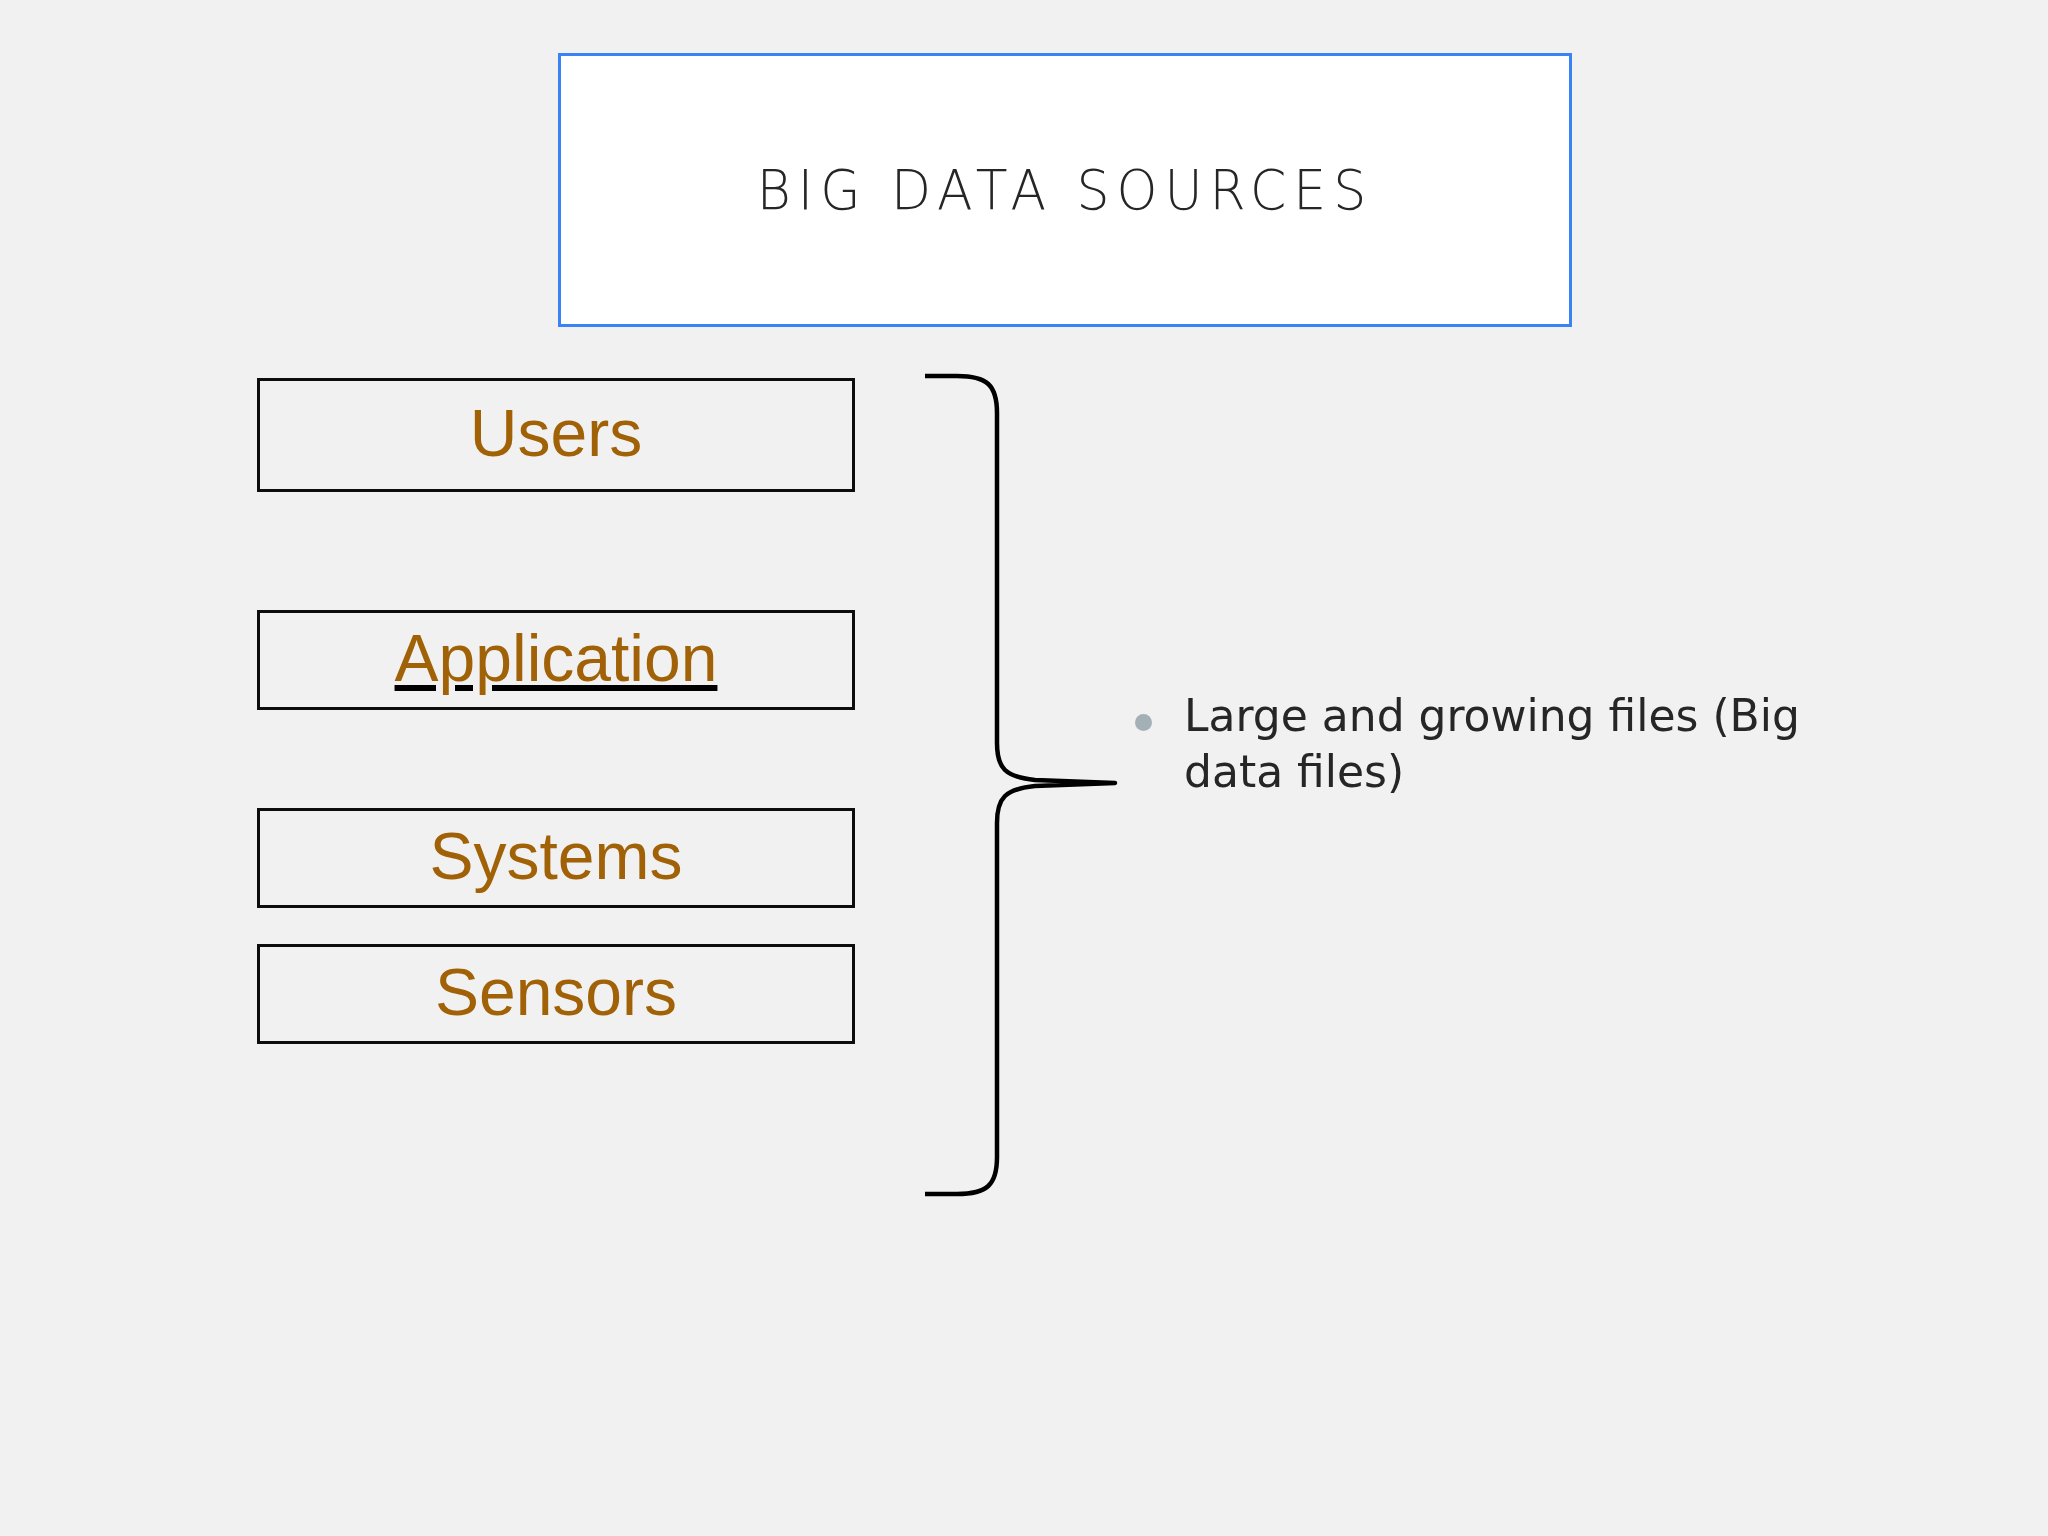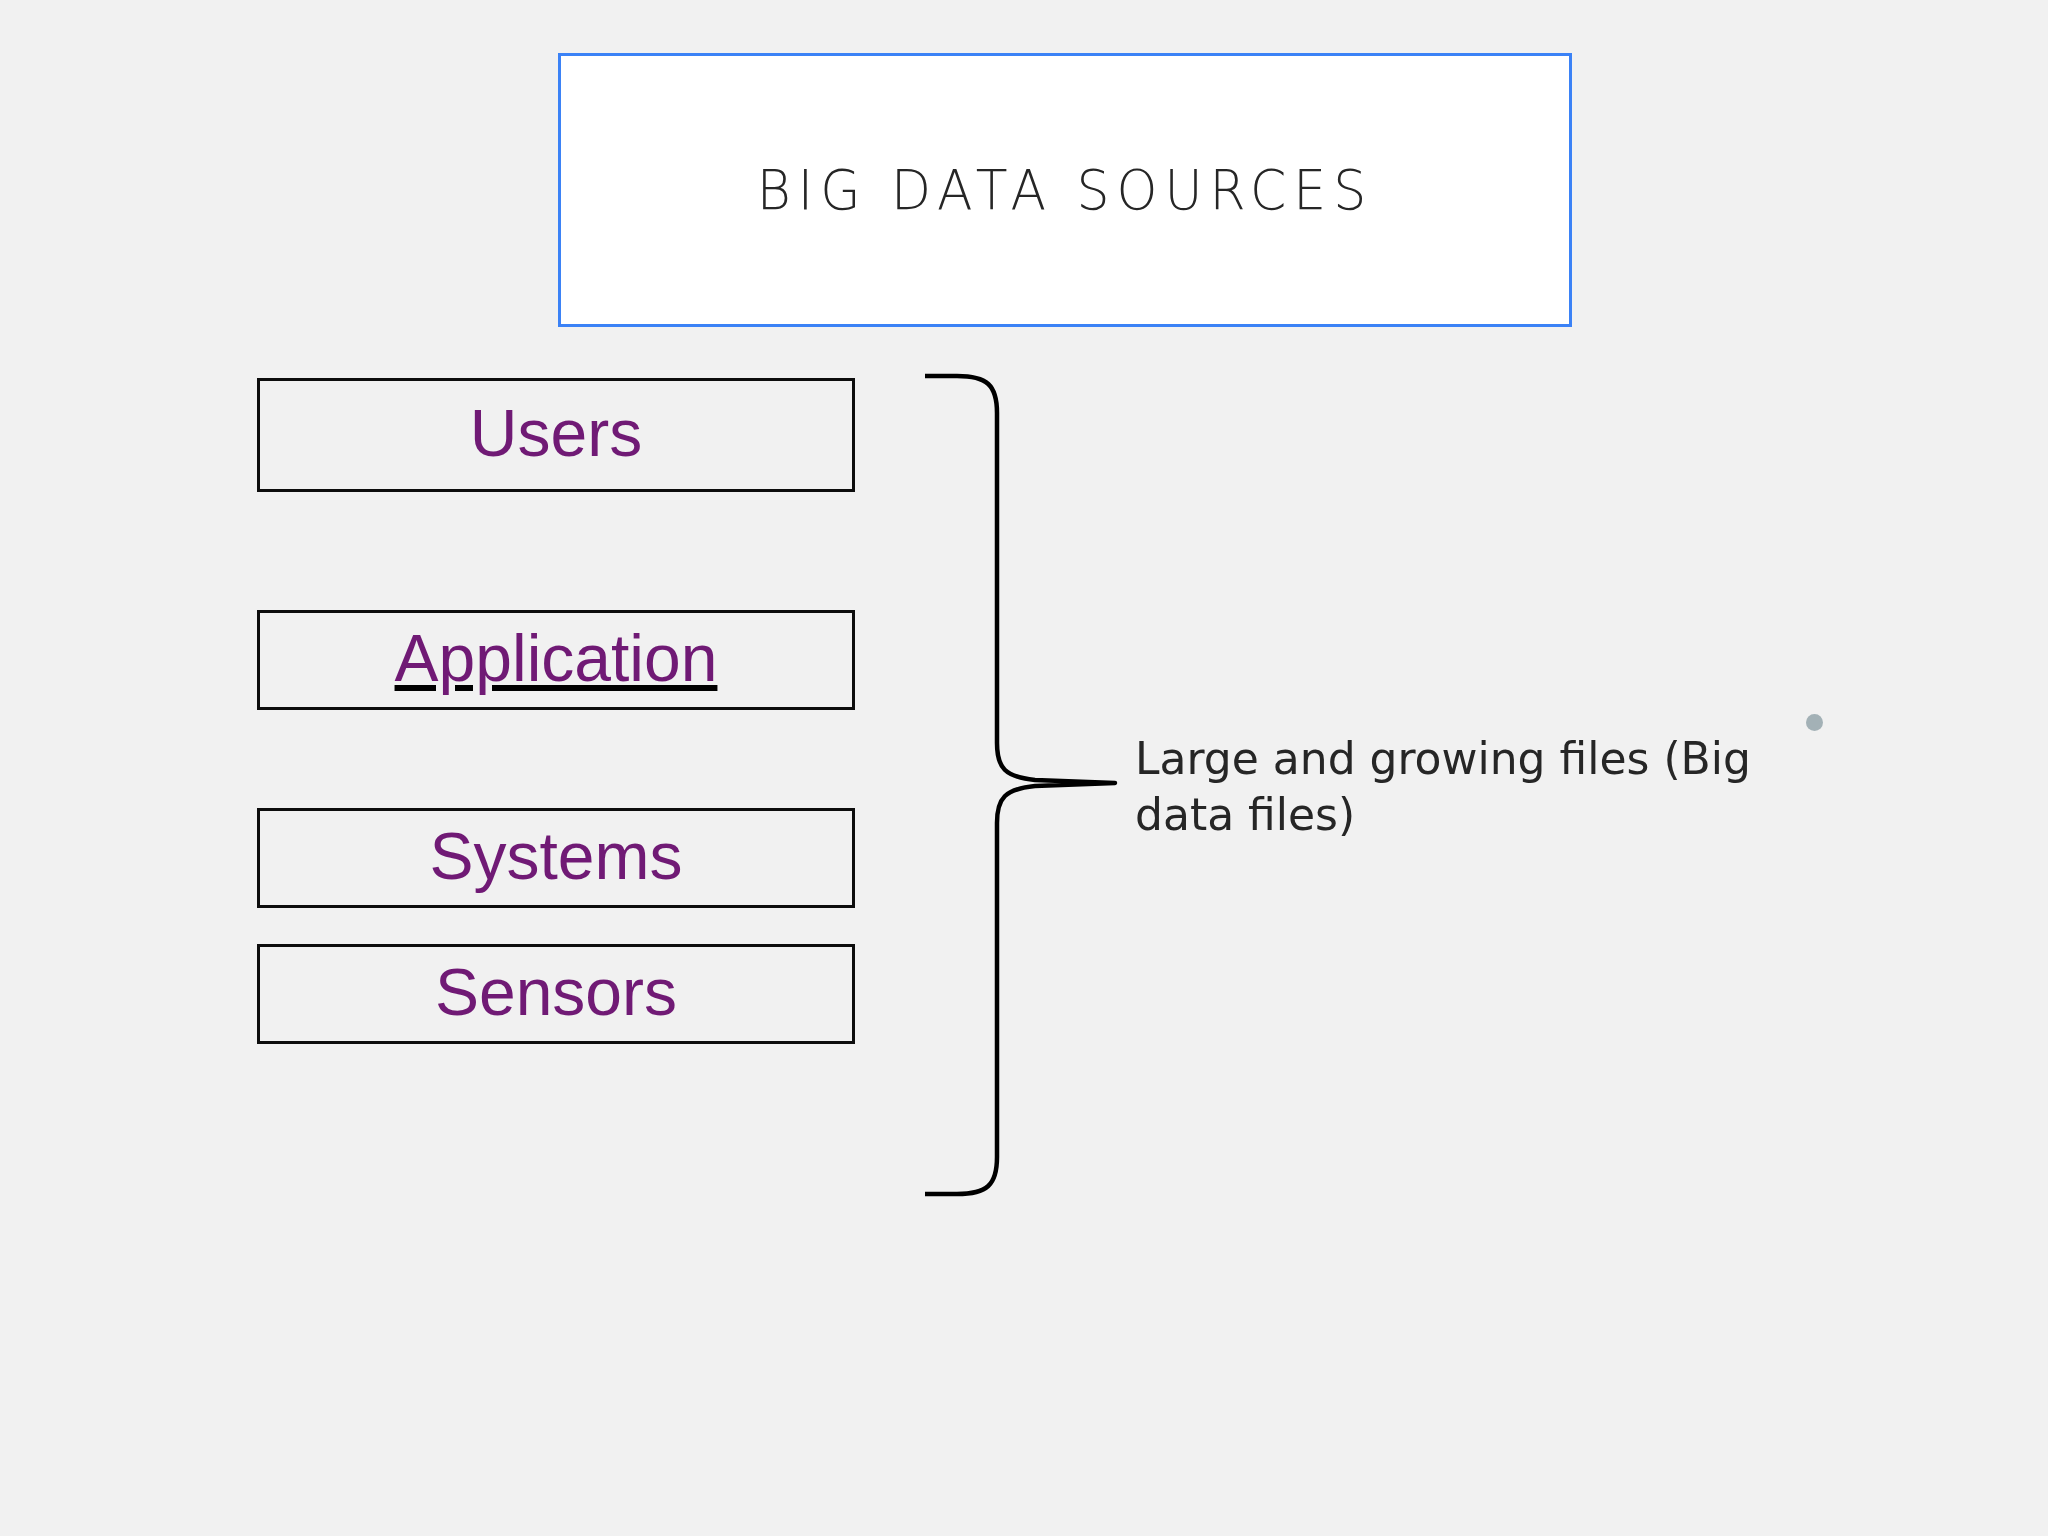--- a/index.html
+++ b/index.html
@@ -54,21 +54,21 @@
     border: 3px solid #0d0d0d;
     background: transparent;
     display: flex;
     align-items: center;
     justify-content: center;
   }
   .source-label {
     font-family: "Liberation Sans", sans-serif;
     font-weight: 400;
     font-size: 66px;
-    color: #701a75;
+    color: #a16207;
     line-height: 1;
     white-space: nowrap;
     transform: translateY(-2px);
   }
   #box-users       { top: 378px;  height: 114px; }
   #box-application { top: 610px;  height: 100px; text-decoration: underline; }
   #box-systems     { top: 808px;  height: 100px; }
   #box-sensors     { top: 944px; height: 100px; }
 
   
@@ -82,22 +82,21 @@
   }
   #brace-wrap svg { display: block; }
 
   
   #callout {
     position: absolute;
     left: 1135px;
     top: 688px;
     width: 720px;
     display: flex;
-    align-items: flex-end;
-    flex-direction: column;
+    align-items: flex-start;
   }
   #callout-bullet {
     flex: 0 0 auto;
     width: 17px;
     height: 17px;
     border-radius: 50%;
     background: #a3b1b6;
     margin-top: 26px;
     margin-right: 32px;
   }

